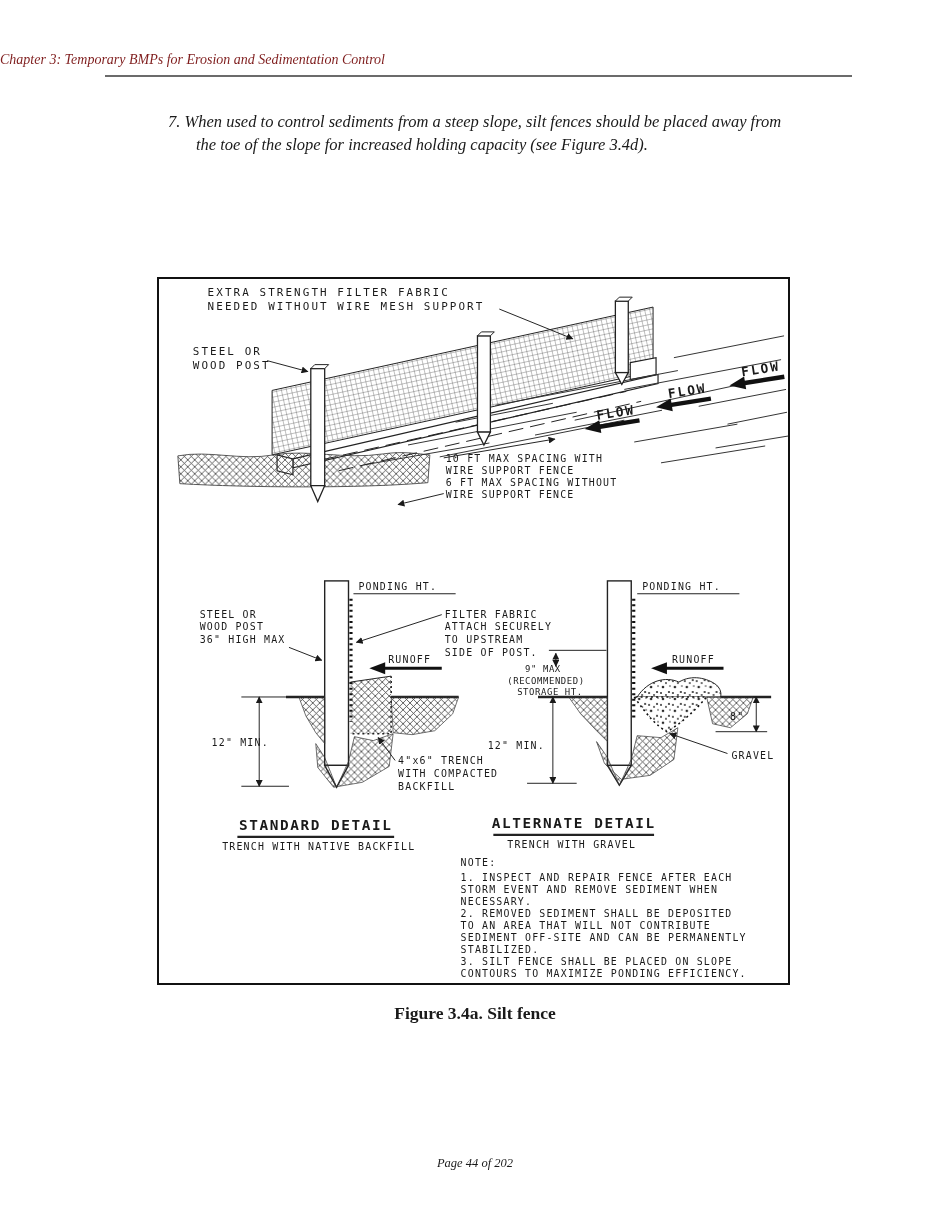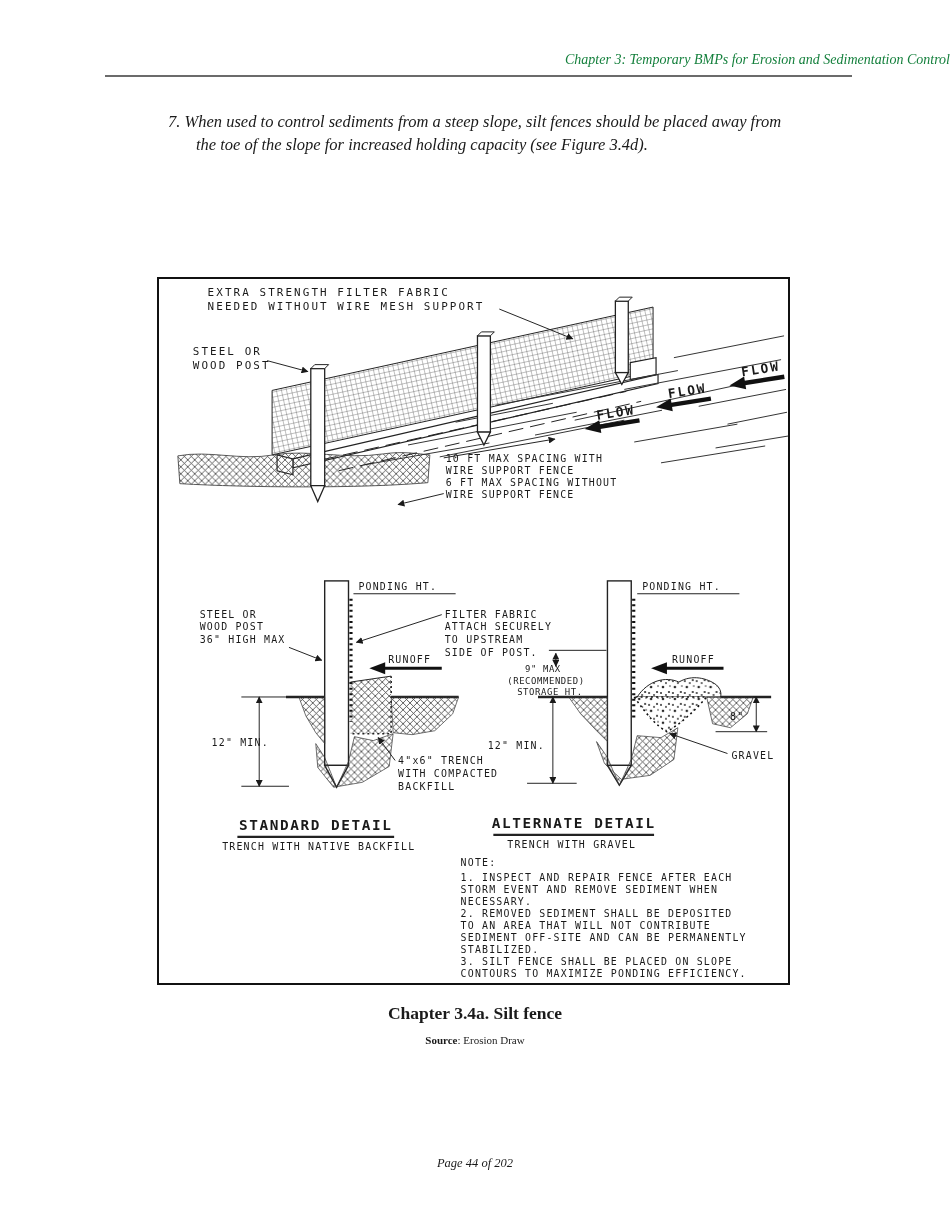--- a/index.html
+++ b/index.html
@@ -1,19 +1,19 @@
 <!DOCTYPE html>
 <html><head>
 <meta charset="utf-8">
 <style>
   html,body{margin:0;padding:0;background:#e8e8e8;}
   .page{position:relative;width:950px;height:1230px;background:#ffffff;margin:0 auto;
         font-family:"Liberation Serif",serif;color:#1a1a1a;overflow:hidden;}
-  .chapter-header{position:absolute;top:52px;left:0;width:100%;text-align:right;
-        font-style:italic;font-size:14px;color:#15803d;}
+  .chapter-header{position:absolute;top:52px;left:0;width:100%;text-align:left;
+        font-style:italic;font-size:14px;color:#7f1d1d;}
   .header-rule{position:absolute;top:75px;left:105px;width:747px;height:2px;background:#6b6b6b;}
   .list-item{position:absolute;left:168px;width:600px;font-style:italic;font-size:16.5px;
         line-height:23px;text-indent:-28px;padding-left:28px;}
   .li-11{top:110px;}
   .li-12{top:199px;}
   .bold-ref{font-weight:normal;}
   .figure-box{position:absolute;left:157px;top:277px;width:633px;height:708px;
         border:2.5px solid #111;box-sizing:border-box;background:#fff;text-align:right;}
   .caption{position:absolute;top:1003px;left:0;width:100%;text-align:center;
         font-weight:bold;font-size:17.5px;}
@@ -245,17 +245,16 @@
       <text class="h2" x="303" y="643">2. REMOVED SEDIMENT SHALL BE DEPOSITED</text>
       <text class="h2" x="303" y="655">TO AN AREA THAT WILL NOT CONTRIBUTE</text>
       <text class="h2" x="303" y="667">SEDIMENT OFF-SITE AND CAN BE PERMANENTLY</text>
       <text class="h2" x="303" y="679">STABILIZED.</text>
       <text class="h2" x="303" y="691">3. SILT FENCE SHALL BE PLACED ON SLOPE</text>
       <text class="h2" x="303" y="703">CONTOURS TO MAXIMIZE PONDING EFFICIENCY.</text>
     </g>
   </svg>
   </div>
 
-  <div class="caption">Chapter 3.4a. Silt fence</div>
-  <div class="source-line"><b>Source</b><span>: Erosion Draw</span></div>
+  <div class="caption">Figure 3.4a. Silt fence</div>
   <div class="footer">Page 44 of 202</div>
 
 </div>
 
 </body></html>

